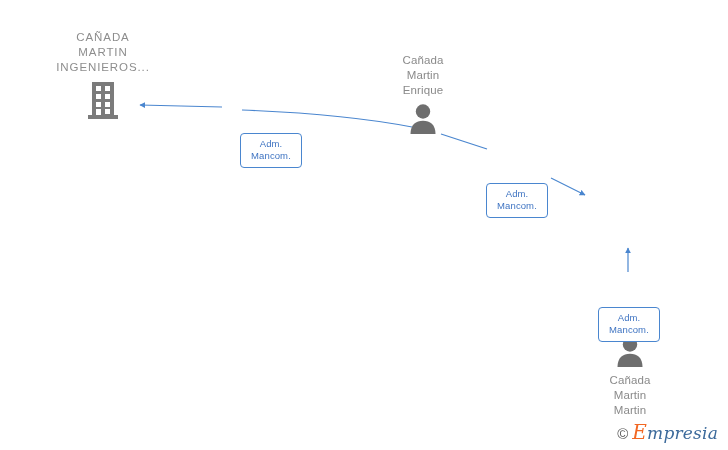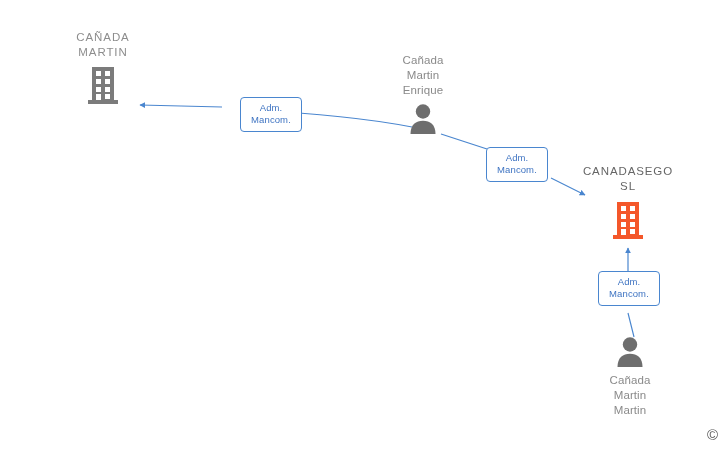--- a/index.html
+++ b/index.html
@@ -60,20 +60,21 @@
     border-radius: 4px;
     background: #ffffff;
     color: #3f74c2;
     font-size: 9.5px;
     line-height: 12px;
     text-align: center;
     padding: 4px 6px 5px 6px;
     letter-spacing: 0.1px;
     white-space: nowrap;
     box-sizing: border-box;
+    margin-top: 36px;
   }
   .edge-label .l1 { display: block; }
   .edge-label .l2 { display: block; }
   .watermark {
     position: absolute;
     right: 10px;
     bottom: 8px;
     display: flex;
     align-items: center;
     gap: 4px;
@@ -124,20 +125,21 @@
     <g>
       <path d="M 634 337 L 628 313" fill="none" stroke="#4a86cf" stroke-width="1.2"></path>
       <path d="M 628 272 L 628 248" fill="none" stroke="#4a86cf" stroke-width="1.2" marker-end="url(#arrowGeneric)"></path>
     </g>
   </svg>
 
   <div class="node" style="left:23px; top:30px; width:160px;">
     <div class="node-label company">
       <div>CAÑADA</div>
       <div>MARTIN</div>
+      <div>INGENIEROS...</div>
     </div>
     <span class="icon-wrap">
       <svg width="40" height="42" viewBox="0 0 40 42" xmlns="http://www.w3.org/2000/svg" style="margin-top:5px;">
         <rect x="9" y="2" width="22" height="33" fill="#7b7b7b"></rect>
         <rect x="5" y="35" width="30" height="4" fill="#7b7b7b"></rect>
         <rect x="13" y="6" width="5" height="5" fill="#ffffff"></rect>
         <rect x="22" y="6" width="5" height="5" fill="#ffffff"></rect>
         <rect x="13" y="14" width="5" height="5" fill="#ffffff"></rect>
         <rect x="22" y="14" width="5" height="5" fill="#ffffff"></rect>
         <rect x="13" y="22" width="5" height="5" fill="#ffffff"></rect>
@@ -155,40 +157,20 @@
       <div>Enrique</div>
     </div>
     <span class="icon-wrap">
       <svg width="34" height="32" viewBox="0 0 34 32" xmlns="http://www.w3.org/2000/svg" style="margin-top:5px;">
         <circle cx="17" cy="8.5" r="7.2" fill="#6e6e6e"></circle>
         <path d="M 4.5 31 C 4.5 21.5, 10 17.8, 17 17.8 C 24 17.8, 29.5 21.5, 29.5 31 Z" fill="#6e6e6e"></path>
       </svg>
     </span>
   </div>
 
-  <div class="node" style="left:558px; top:164px; width:140px;">
-    <div class="node-label company-main">
-      <div>CANADASEGO</div>
-      <div>SL</div>
-    </div>
-    <span class="icon-wrap">
-      <svg width="40" height="42" viewBox="0 0 40 42" xmlns="http://www.w3.org/2000/svg" style="margin-top:6px;">
-        <rect x="9" y="2" width="22" height="33" fill="#f4572a"></rect>
-        <rect x="5" y="35" width="30" height="4" fill="#f4572a"></rect>
-        <rect x="13" y="6" width="5" height="5" fill="#ffffff"></rect>
-        <rect x="22" y="6" width="5" height="5" fill="#ffffff"></rect>
-        <rect x="13" y="14" width="5" height="5" fill="#ffffff"></rect>
-        <rect x="22" y="14" width="5" height="5" fill="#ffffff"></rect>
-        <rect x="13" y="22" width="5" height="5" fill="#ffffff"></rect>
-        <rect x="22" y="22" width="5" height="5" fill="#ffffff"></rect>
-        <rect x="13" y="29" width="5" height="6" fill="#ffffff"></rect>
-        <rect x="22" y="29" width="5" height="5" fill="#ffffff"></rect>
-      </svg>
-    </span>
-  </div>
 
   <div class="node" style="left:565px; top:336px; width:130px;">
     <span class="icon-wrap">
       <svg width="34" height="32" viewBox="0 0 34 32" xmlns="http://www.w3.org/2000/svg">
         <circle cx="17" cy="8.5" r="7.2" fill="#6e6e6e"></circle>
         <path d="M 4.5 31 C 4.5 21.5, 10 17.8, 17 17.8 C 24 17.8, 29.5 21.5, 29.5 31 Z" fill="#6e6e6e"></path>
       </svg>
     </span>
     <div class="node-label person" style="margin-top:5px;">
       <div>Cañada</div>
@@ -207,15 +189,16 @@
     <span class="l2">Mancom.</span>
   </div>
 
   <div class="edge-label" style="left:598px; top:271px; width:62px;">
     <span class="l1">Adm.</span>
     <span class="l2">Mancom.</span>
   </div>
 
   <div class="watermark">
     <span class="wm-c">©</span>
+    <span class="wm-text"><span class="cap">E</span><span>mpresia</span></span>
   </div>
 
 </div>
 
 </body></html>

